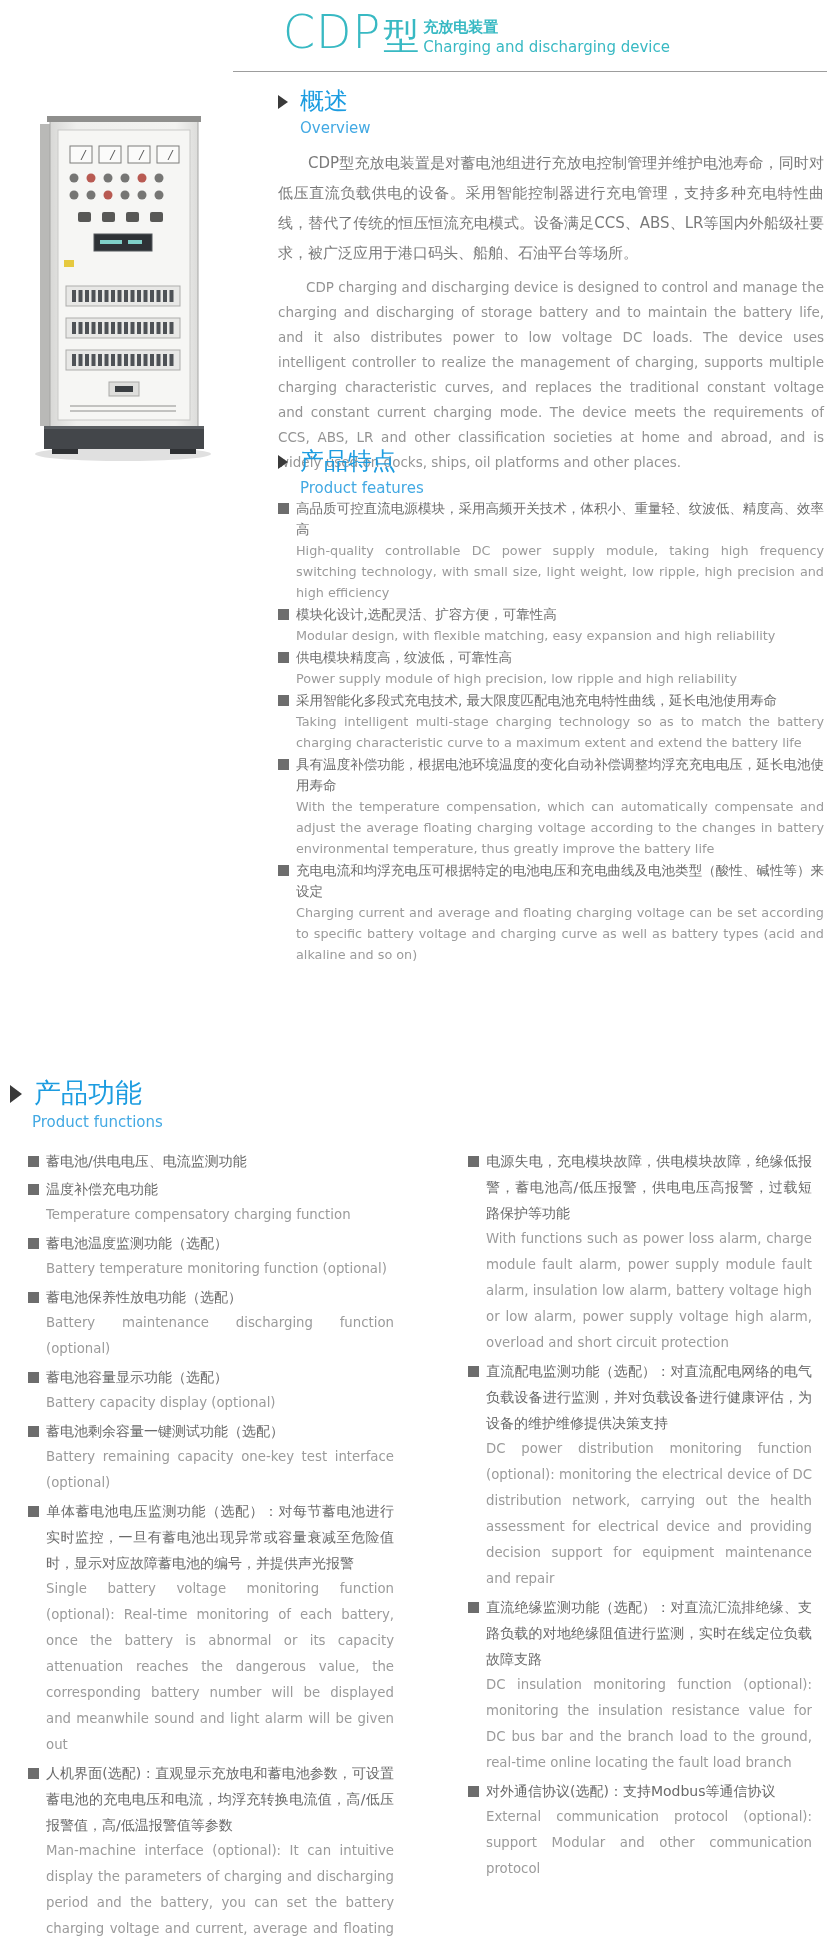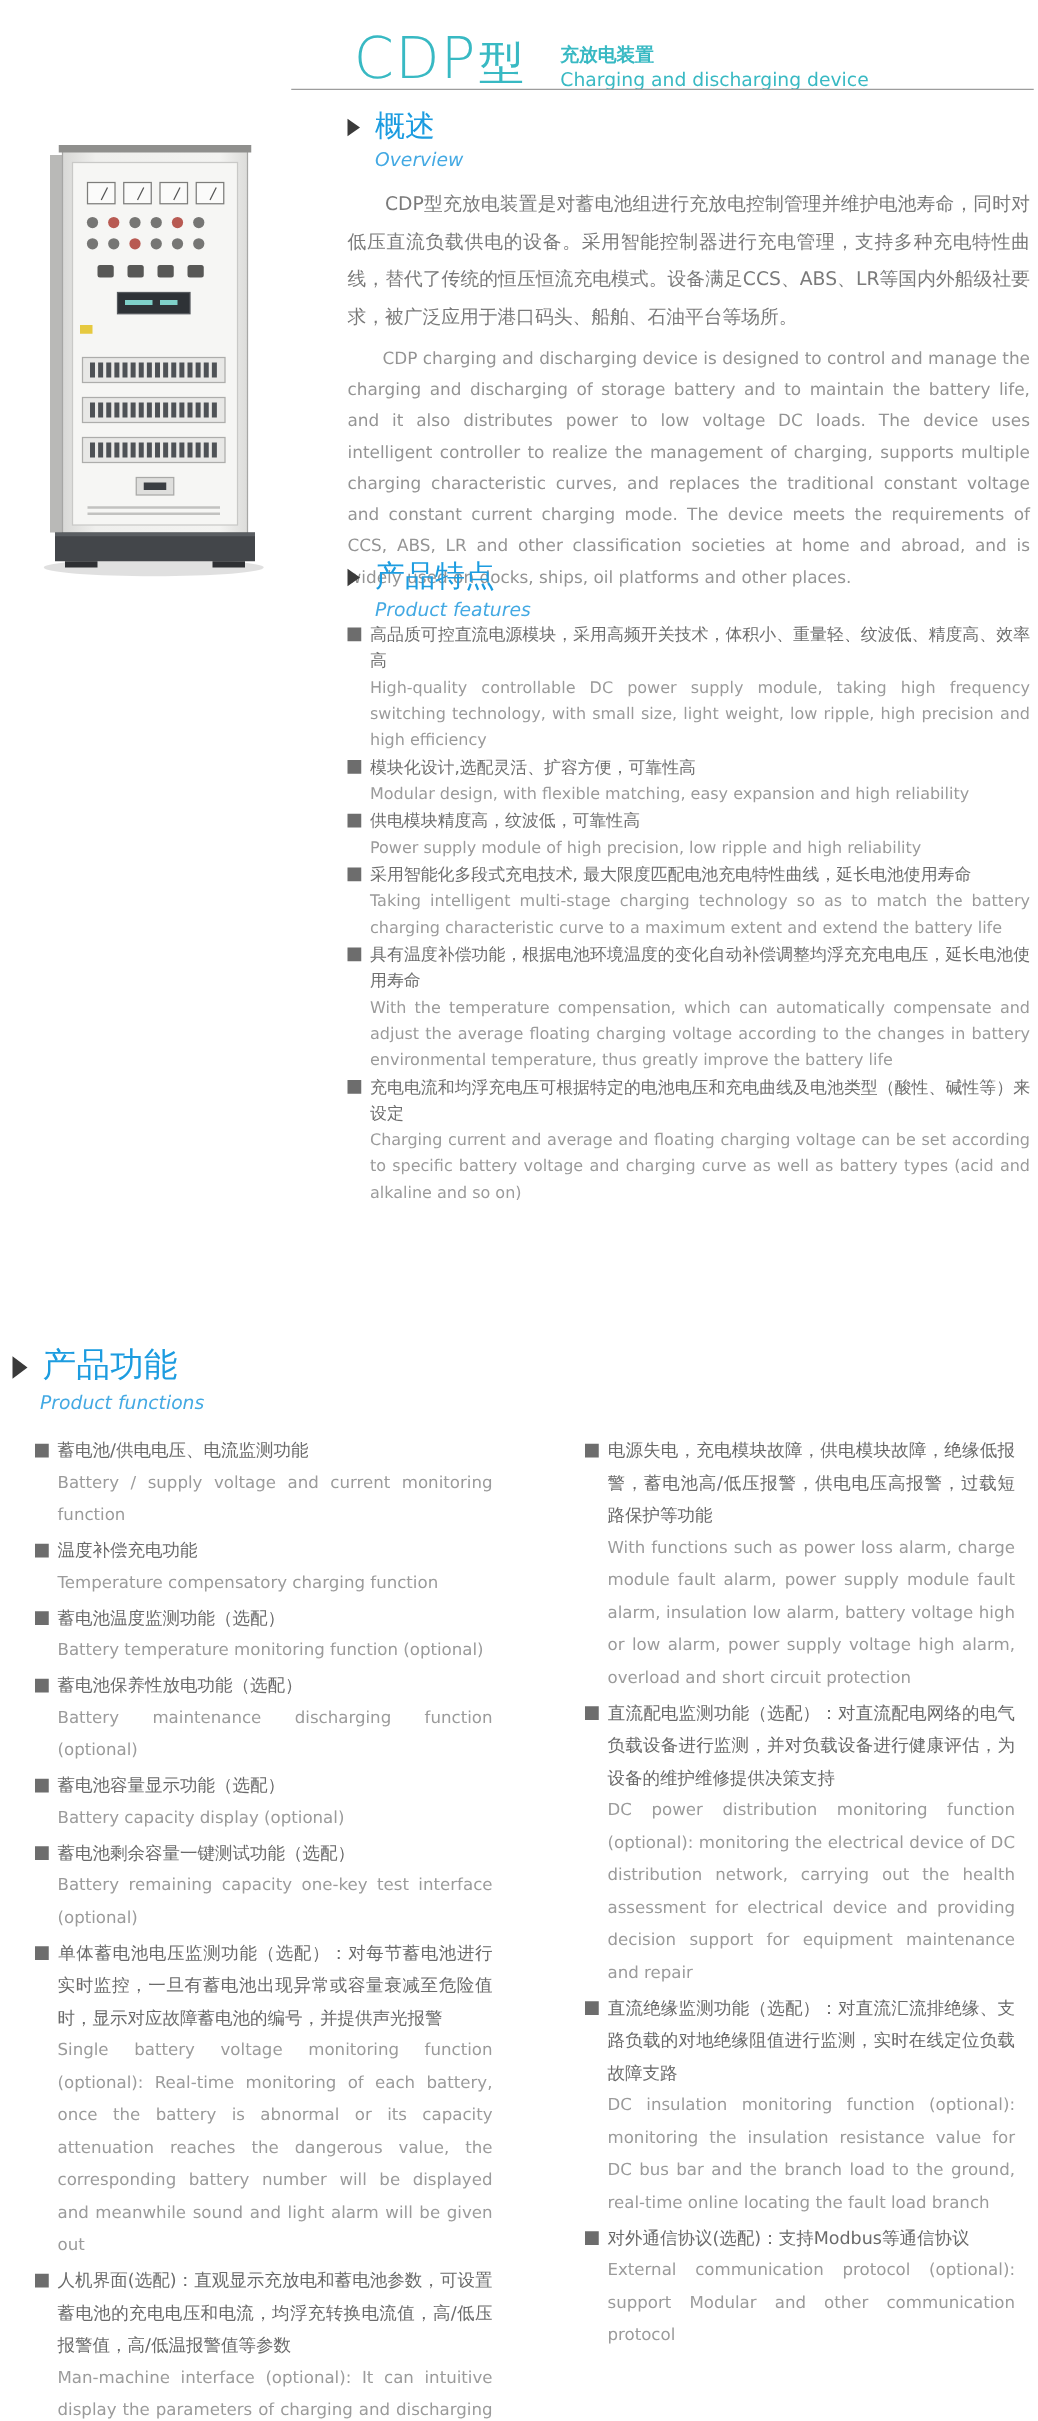--- a/index.html
+++ b/index.html
@@ -1,37 +1,37 @@
 <!DOCTYPE html>
 <html><head>
 <meta charset="utf-8">
 <style>
   html,body{margin:0;padding:0;background:#ffffff;}
   body{font-family:"DejaVu Sans","Liberation Sans",sans-serif;}
   .page{position:relative;width:830px;height:1937px;background:#fff;overflow:hidden;}
 
   
-  .title-block{position:absolute;left:283px;top:20px;display:flex;align-items:center;gap:29px;}
+  .title-block{position:absolute;left:283px;top:6px;display:flex;align-items:flex-start;gap:4px;}
   .model{color:#38b9c3;font-size:46px;font-weight:200;letter-spacing:1px;line-height:52px;}
   .model-suffix{color:#38b9c3;font-size:36px;font-weight:300;line-height:52px;margin-left:2px;}
   .subtitle{display:flex;flex-direction:column;justify-content:center;}
   .subtitle-cn{color:#38b9c3;font-size:15px;font-weight:bold;line-height:20px;margin-top:11px;}
   .subtitle-en{color:#38b9c3;font-size:15px;line-height:20px;}
   .header-rule{position:absolute;left:233px;top:71px;width:594px;height:1px;background:#9d9d9d;}
 
   
   .photo-wrap{position:absolute;left:30px;top:114px;width:185px;height:350px;}
 
   
   .sec-head{display:flex;align-items:center;gap:12px;}
   .tri{width:0;height:0;border-top:7px solid transparent;border-bottom:7px solid transparent;border-left:10px solid #3a3a3a;margin-top:2px;}
   .tri-big{border-top-width:9px;border-bottom-width:9px;border-left-width:12px;}
   .sec-title{color:#1c9ce0;font-size:24px;line-height:30px;}
   .sec-title-big{font-size:27px;line-height:34px;}
-  .sec-sub{color:#43a9e3;font-size:15px;line-height:20px;margin:2px 0 0 22px;font-style:italic;}
+  .sec-sub{color:#43a9e3;font-size:15px;line-height:20px;margin:2px 0 0 22px;}
 
   
   .overview{position:absolute;left:278px;top:86px;width:546px;}
   .p-cn{color:#7a7a7a;font-size:15px;line-height:30px;text-align:justify;text-indent:30px;margin:10px 0 0 0;}
   .p-en{color:#949494;font-size:13.5px;line-height:25px;text-align:justify;text-indent:28px;margin:7px 0 0 0;}
 
   
   .features{position:absolute;left:278px;top:446px;width:546px;}
   .flist{margin-top:0;}
   .fitem{margin:0 0 1px 0;}
@@ -192,21 +192,20 @@
   <section class="functions">
     <div class="sec-head">
       <span class="tri tri-big"></span>
       <span class="sec-title sec-title-big">产品功能</span>
     </div>
     <div class="sec-sub">Product functions</div>
     <div class="func-cols">
       <div class="col-left">
         <div class="gitem">
           <div class="g-cn"><span class="sq"></span><span>蓄电池/供电电压、电流监测功能</span></div>
-          <div class="g-en">Battery / supply voltage and current monitoring function</div>
         </div>
         <div class="gitem">
           <div class="g-cn"><span class="sq"></span><span>温度补偿充电功能</span></div>
           <div class="g-en">Temperature compensatory charging function</div>
         </div>
         <div class="gitem">
           <div class="g-cn"><span class="sq"></span><span>蓄电池温度监测功能（选配）</span></div>
           <div class="g-en">Battery temperature monitoring function (optional)</div>
         </div>
         <div class="gitem">

